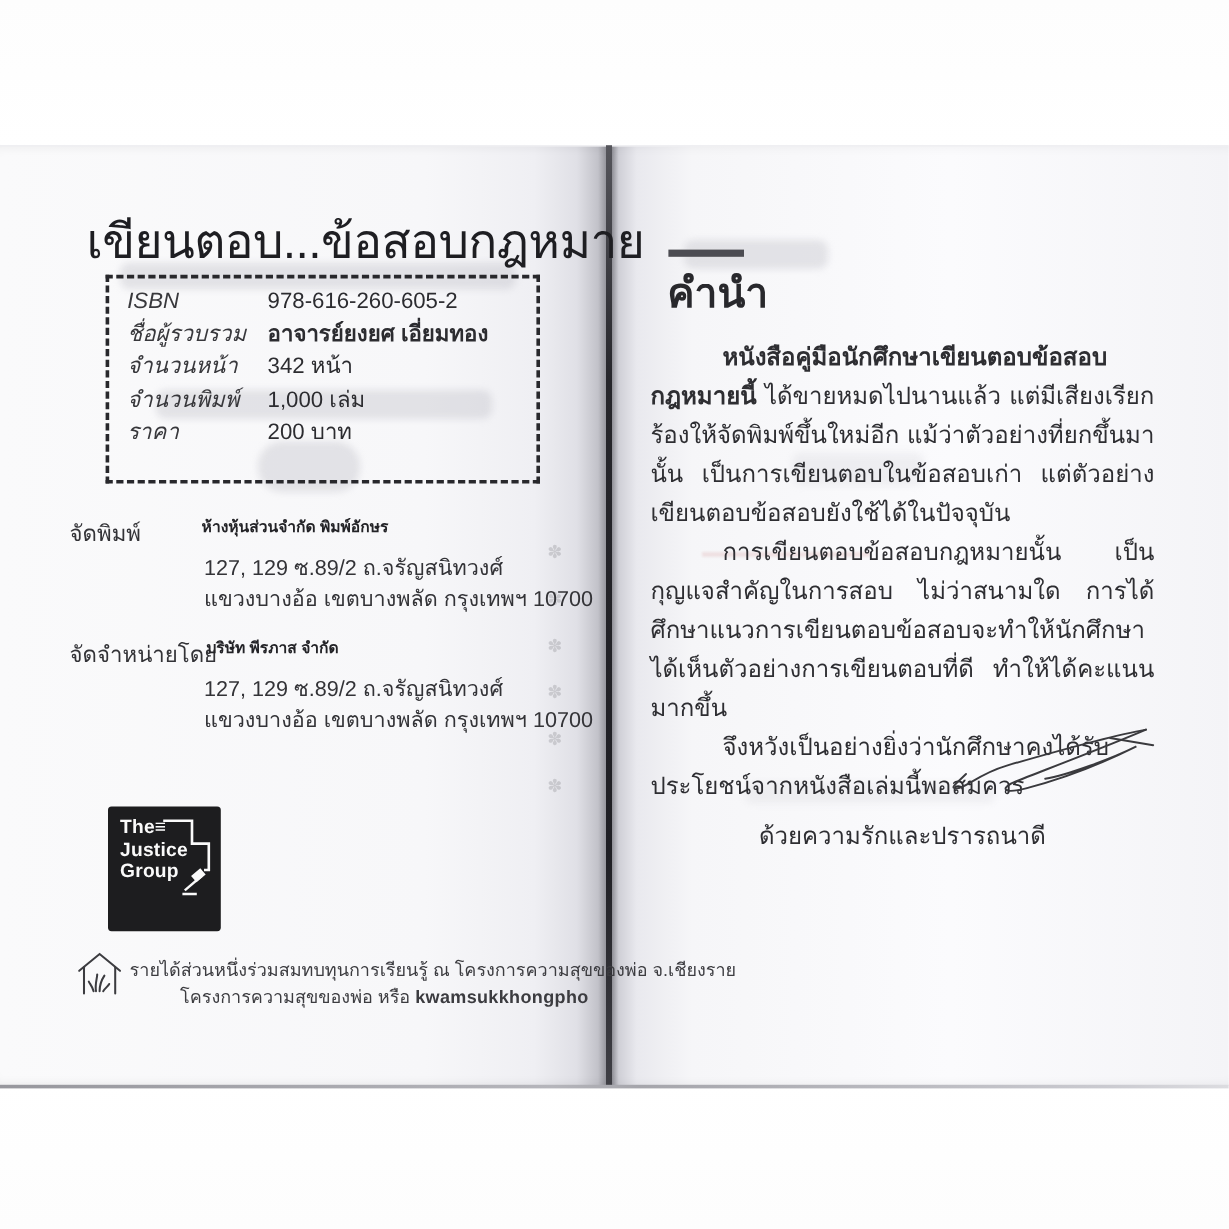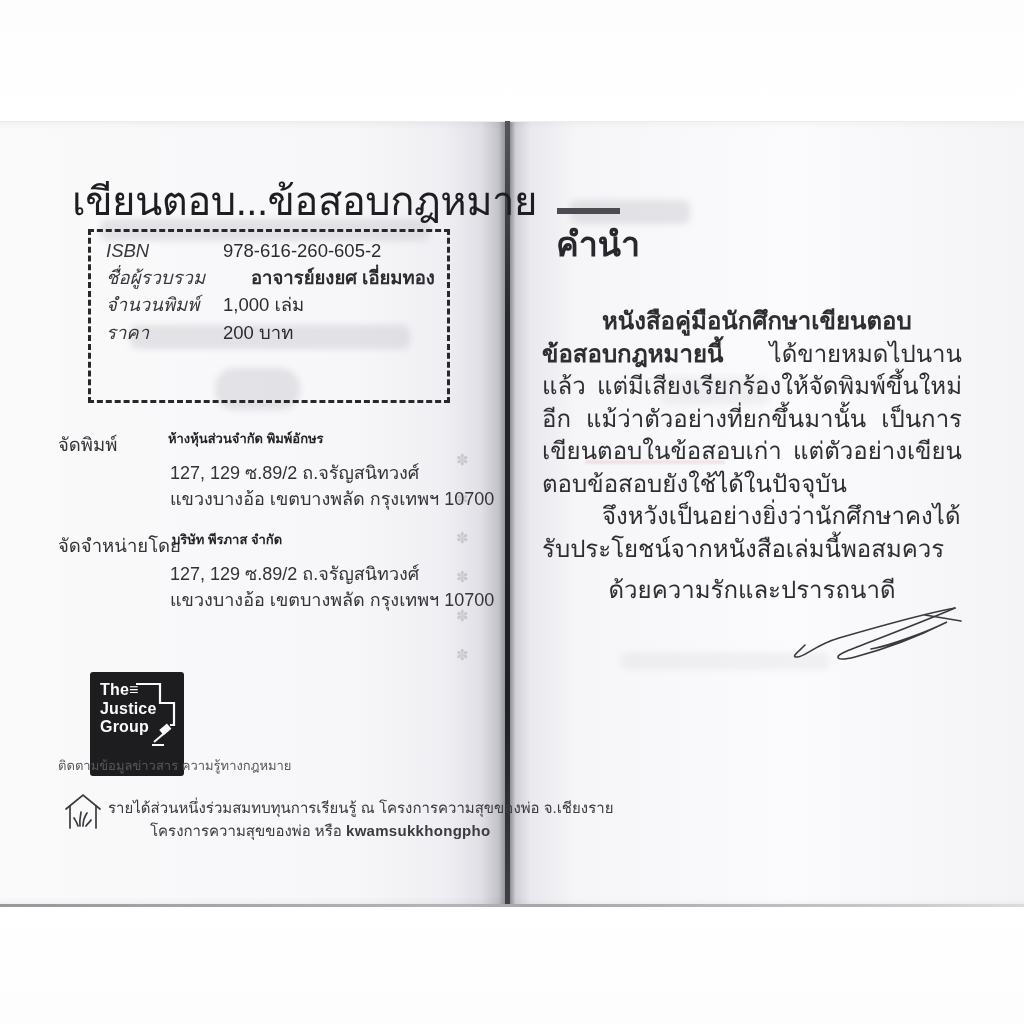--- a/index.html
+++ b/index.html
@@ -36,21 +36,21 @@
   
   .book-title { left:72px; top:48px; font-size:40px; font-weight:500; color:#1e1e22; letter-spacing:-0.5px; white-space:nowrap; }
 
   .info-box {
     left:88px; top:108px; width:362px; height:174px;
     border:3px dashed #28282c; padding:5px 0 0 15px;
   }
   .info-row { display:flex; align-items:center; height:27.2px; font-size:18.5px; }
   .info-label { width:117px; color:#38383c; flex:none;font-style:italic; }
   .info-value { color:#2c2c30; }
-  .info-value.bold { font-weight:bold;margin-left:28px; }
+  .info-value.bold { font-weight:bold; }
 
   .section-label { font-size:18.5px; color:#333337; }
   .org-name { font-size:13px; font-weight:bold; color:#232327; }
   .addr { font-size:18px; color:#333337; }
 
   
   .logo { left:90px; top:551px; width:94px; height:104px; background:#1d1d1f; border-radius:3px; padding:9px 0 0 10px; }
   .logo-line { color:#fafafa; font-size:16px; font-weight:bold; line-height:18.5px; letter-spacing:.2px; }
   .logo-steps { position:absolute; left:0; top:0; width:94px; height:82px; pointer-events:none; }
 
@@ -61,21 +61,21 @@
   .donation2 b { letter-spacing:.3px; }
 
   
   .ghost { position:absolute; background:rgba(185,185,192,.34); filter:blur(3px); border-radius:8px; }
   .ghost-ast { position:absolute; color:rgba(60,60,65,.18); font-size:15px; }
   .ghost-pink { position:absolute; background:rgba(215,150,150,.22); filter:blur(1px); }
 
   
   .preface-bar { left:557px; top:87px; width:63px; height:6px; background:#4c4c52; }
   .preface-heading { left:556px; top:96px; font-size:34px; font-weight:bold; color:#28282c; }
-  .preface-body { left:542px; top:161px; width:420px; font-size:24px; line-height:32.5px; color:#2e2e32; text-align:justify;margin-top:23px; }
+  .preface-body { left:542px; top:161px; width:420px; font-size:20px; line-height:32.5px; color:#2e2e32; text-align:justify; }
   .preface-body p { text-indent:60px; }
   .lead-bold { font-weight:bold; }
   .closing { text-align:center; text-indent:0 !important; margin-top:9px; }
   .signature { left:775px; top:478px; width:190px; height:70px; }
 </style>
 </head>
 <body>
 
 <div class="photo">
   <div class="book">
@@ -108,20 +108,24 @@
     <div class="abs info-box">
       <div class="info-row">
         <span class="info-label">ISBN</span>
         <span class="info-value">978-616-260-605-2</span>
       </div>
       <div class="info-row">
         <span class="info-label">ชื่อผู้รวบรวม</span>
         <span class="info-value bold">อาจารย์ยงยศ เอี่ยมทอง</span>
       </div>
       <div class="info-row">
+        <span class="info-label">จำนวนหน้า</span>
+        <span class="info-value">342 หน้า</span>
+      </div>
+      <div class="info-row">
         <span class="info-label">จำนวนพิมพ์</span>
         <span class="info-value">1,000 เล่ม</span>
       </div>
       <div class="info-row">
         <span class="info-label">ราคา</span>
         <span class="info-value">200 บาท</span>
       </div>
     </div>
 
     <div class="abs section-label" style="left:58px; top:309px;">จัดพิมพ์</div>
@@ -142,41 +146,41 @@
         <polyline points="46,12 70,12 70,31 84,31 84,53 80,53" fill="none" stroke="#fafafa" stroke-width="2.2"></polyline>
 
         <g stroke="#fafafa" stroke-width="2" fill="none">
           <line x1="64" y1="70" x2="78" y2="58"></line>
           <rect x="70" y="54" width="10" height="7" transform="rotate(-40 75 57)" fill="#fafafa" stroke="none"></rect>
           <line x1="62" y1="73" x2="74" y2="73"></line>
         </g>
       </svg>
     </div>
 
-    <div class="abs logo-caption" style="left:58px; top:634px;">ติดตามข้อมูลข่าวสาร ความรู้ทางกฎหมาย</div>
 
     <svg class="abs house-icon" viewBox="0 0 38 40">
       <g fill="none" stroke="#3c3c40" stroke-width="1.7" stroke-linecap="round">
         <polyline points="2,17 19,3 36,17"></polyline>
         <line x1="6" y1="14" x2="6" y2="36"></line>
         <line x1="32" y1="14" x2="32" y2="36"></line>
         <path d="M16,34 C15,28 17,23 17,20"></path>
         <path d="M19,34 C19,27 21,24 23,21"></path>
         <path d="M14,34 C13,30 11,28 10,26"></path>
         <path d="M22,34 C24,31 26,30 27,28"></path>
       </g>
     </svg>
     <div class="abs donation1">รายได้ส่วนหนึ่งร่วมสมทบทุนการเรียนรู้ ณ โครงการความสุขของพ่อ จ.เชียงราย</div>
     <div class="abs donation2"><span>โครงการความสุขของพ่อ หรือ </span><b>kwamsukkhongpho</b></div>
 
     <div class="abs preface-bar"></div>
     <div class="abs preface-heading">คำนำ</div>
 
     <div class="abs preface-body">
       <p><span class="lead-bold">หนังสือคู่มือนักศึกษาเขียนตอบข้อสอบกฎหมายนี้</span><span> ได้ขายหมดไปนานแล้ว แต่มีเสียงเรียกร้องให้จัดพิมพ์ขึ้นใหม่อีก แม้ว่าตัวอย่างที่ยกขึ้นมานั้น เป็นการเขียนตอบในข้อสอบเก่า แต่ตัวอย่างเขียนตอบข้อสอบยังใช้ได้ในปัจจุบัน</span></p>
+      <p>การเขียนตอบข้อสอบกฎหมายนั้น เป็นกุญแจสำคัญในการสอบ ไม่ว่าสนามใด การได้ศึกษาแนวการเขียนตอบข้อสอบจะทำให้นักศึกษาได้เห็นตัวอย่างการเขียนตอบที่ดี ทำให้ได้คะแนนมากขึ้น</p>
       <p>จึงหวังเป็นอย่างยิ่งว่านักศึกษาคงได้รับประโยชน์จากหนังสือเล่มนี้พอสมควร</p>
       <p class="closing">ด้วยความรักและปรารถนาดี</p>
     </div>
 
     <svg class="abs signature" viewBox="0 0 190 70">
       <g fill="none" stroke="#3a3a3e" stroke-width="1.6" stroke-linecap="round">
         <path d="M30 46 C22 54 16 58 22 58 C30 58 40 46 64 39 C102 28 152 14 180 9"></path>
         <path d="M180 9 C150 22 92 44 72 52 C58 57.5 60 63 80 58 C122 47 158 30 172 23 C152 33 114 47 96 50"></path>
         <path d="M150 16 L186 22"></path>
       </g>

